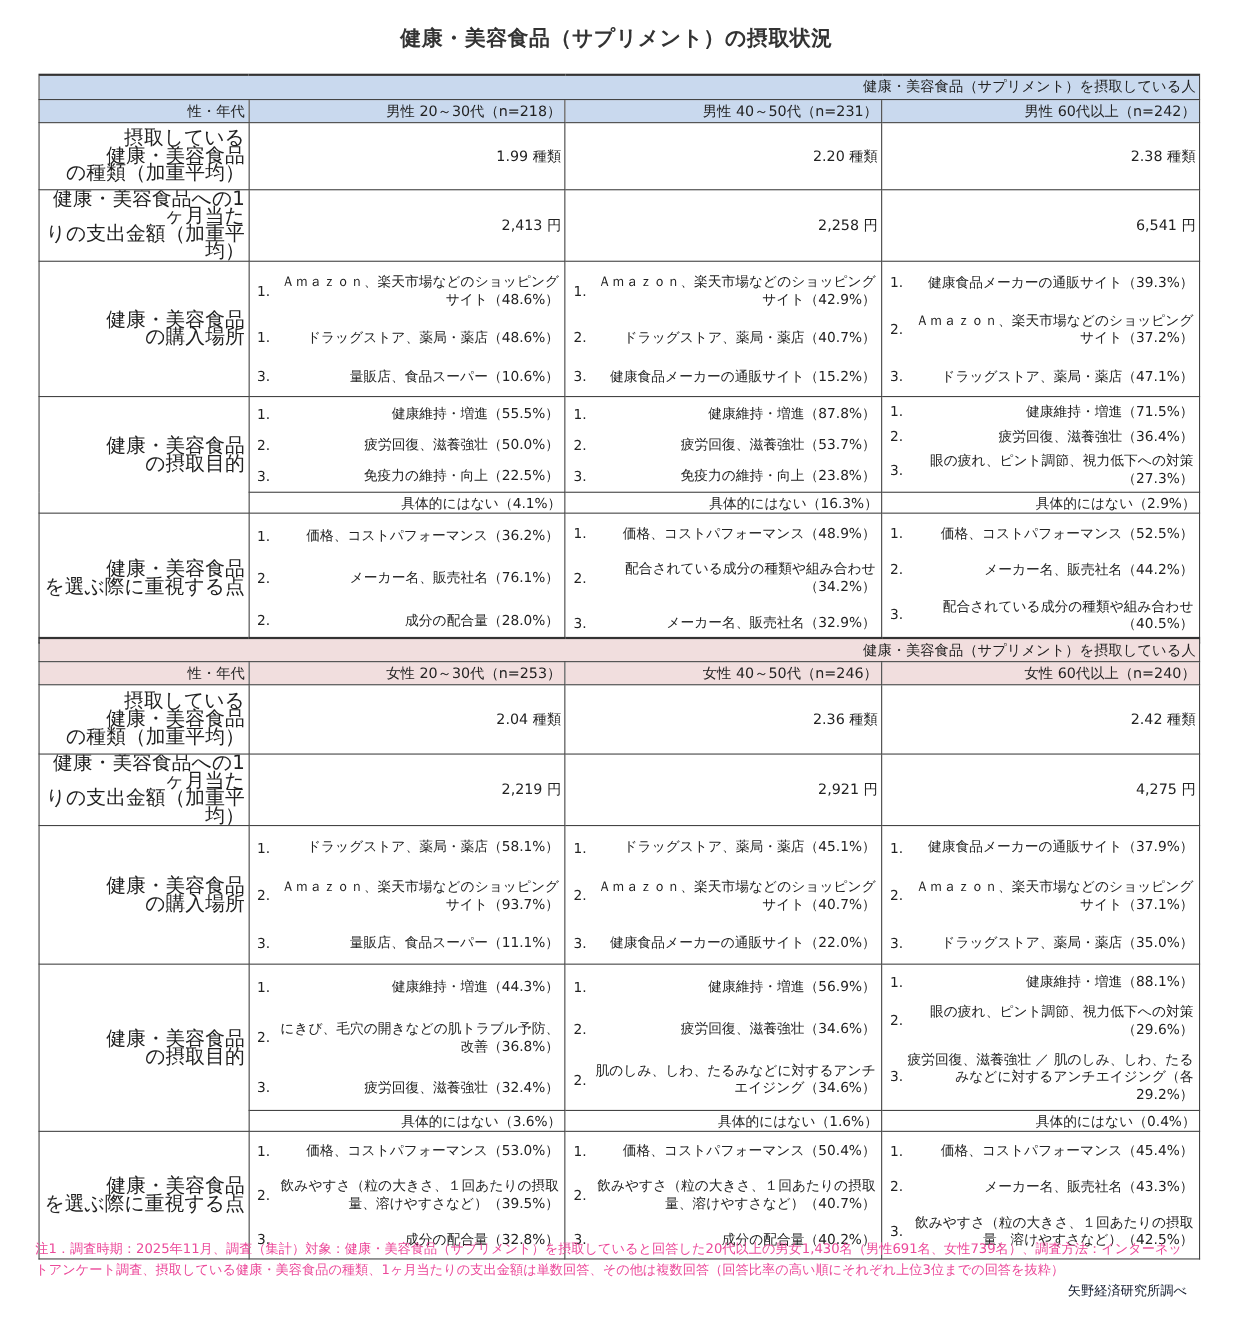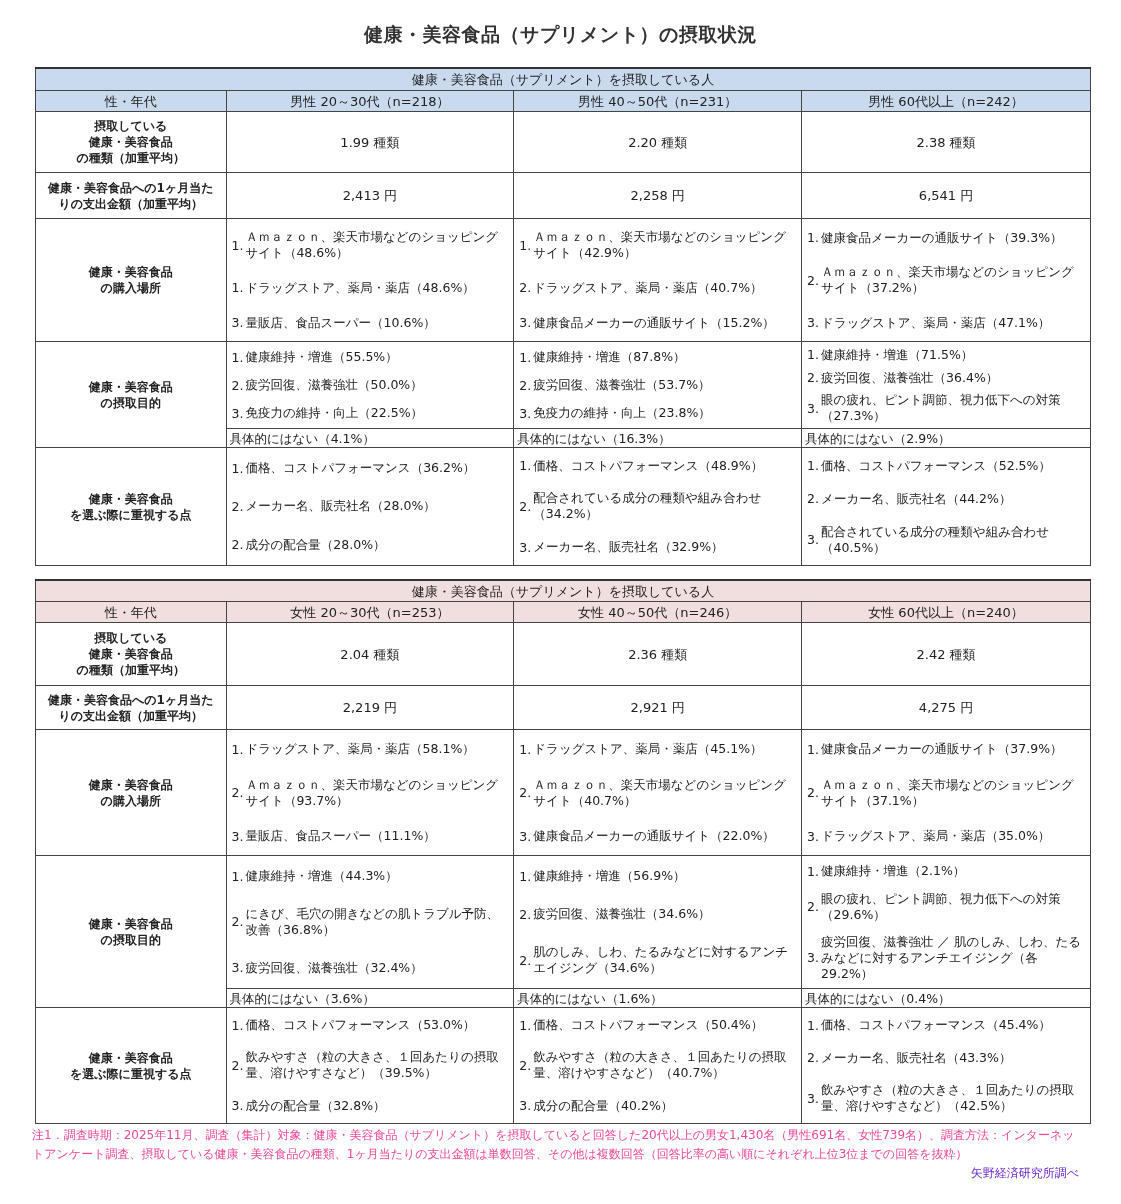--- a/index.html
+++ b/index.html
@@ -13,41 +13,42 @@
     font-size: 19px; font-weight: bold; color: #333333; letter-spacing: 0.5px;
   }
   table.survey {
     position: absolute; left: 35px; width: 1056px;
     border-collapse: collapse; table-layout: fixed;
     font-size: 13px; line-height: 17px;
   }
   table.survey td {
     border: 1px solid #444444; padding: 0 3px; vertical-align: middle;
     overflow: hidden;
+    text-align: right;
   }
   table.survey tr.outer-top td { border-top: 2px solid #333333; }
   .col-label { width: 186px; }
   .col-data { width: 281px; }
   .col-data-last { width: 282px; }
   .hdr-row td { text-align: center; height: 20px; padding: 0; }
   .male .hdr-row td { background: #c9d9ee; }
   .female .hdr-row td { background: #f1dede; }
-  td.label { text-align: center; font-size: 12px; line-height: 16px; padding: 0 1px; font-weight: bold; }
+  td.label { text-align: center; font-size: 18px; line-height: 16px; padding: 0 1px; }
   td.center { text-align: center; }
   td.list { padding: 0; }
   .items { display: flex; flex-direction: column; justify-content: space-around; height: 100%; padding: 1px 2px; box-sizing: border-box; }
   .item { display: flex; align-items: center; min-height: 17px; }
   .item .num { width: 14px; flex: 0 0 14px; font-size: 12.5px; }
   .item .txt { flex: 1; font-size: 12.5px; line-height: 16px; }
   td.none { padding-left: 18px; height: 18px; font-size: 12.5px; }
   .notes {
     position: absolute; left: 32px; top: 1126px; width: 1050px;
     font-size: 12px; line-height: 19px; color: #ec4899;
   }
-  .credit { position: absolute; right: 42px; top: 1165px; font-size: 12px; color: #6d28d9; }
+  .credit { position: absolute; right: 42px; top: 1165px; font-size: 12px; color: #0f172a; }
 </style>
 </head>
 <body>
 
 <div class="title">健康・美容食品（サプリメント）の摂取状況</div>
 
 <table class="survey male" style="top:67px;">
   <colgroup>
       <col class="col-label">
       <col class="col-data">
@@ -202,21 +203,21 @@
       <div>を選ぶ際に重視する点</div>
     </td>
     <td class="list" style="height: 117px;">
           <div class="items">
             <div class="item">
               <span class="num">1.</span>
               <span class="txt">価格、コストパフォーマンス（36.2%）</span>
             </div>
             <div class="item">
               <span class="num">2.</span>
-              <span class="txt">メーカー名、販売社名（28.0%）</span>
+              <span class="txt">メーカー名、販売社名（76.1%）</span>
             </div>
             <div class="item">
               <span class="num">2.</span>
               <span class="txt">成分の配合量（28.0%）</span>
             </div>
           </div>
         </td>
     <td class="list" style="height: 117px;">
           <div class="items">
             <div class="item">
@@ -377,21 +378,21 @@
             <div class="item">
               <span class="num">2.</span>
               <span class="txt">肌のしみ、しわ、たるみなどに対するアンチエイジング（34.6%）</span>
             </div>
           </div>
         </td>
     <td class="list" style="height: 132px;">
           <div class="items">
             <div class="item">
               <span class="num">1.</span>
-              <span class="txt">健康維持・増進（2.1%）</span>
+              <span class="txt">健康維持・増進（88.1%）</span>
             </div>
             <div class="item">
               <span class="num">2.</span>
               <span class="txt">眼の疲れ、ピント調節、視力低下への対策（29.6%）</span>
             </div>
             <div class="item">
               <span class="num">3.</span>
               <span class="txt">疲労回復、滋養強壮 ／ 肌のしみ、しわ、たるみなどに対するアンチエイジング（各29.2%）</span>
             </div>
           </div>

